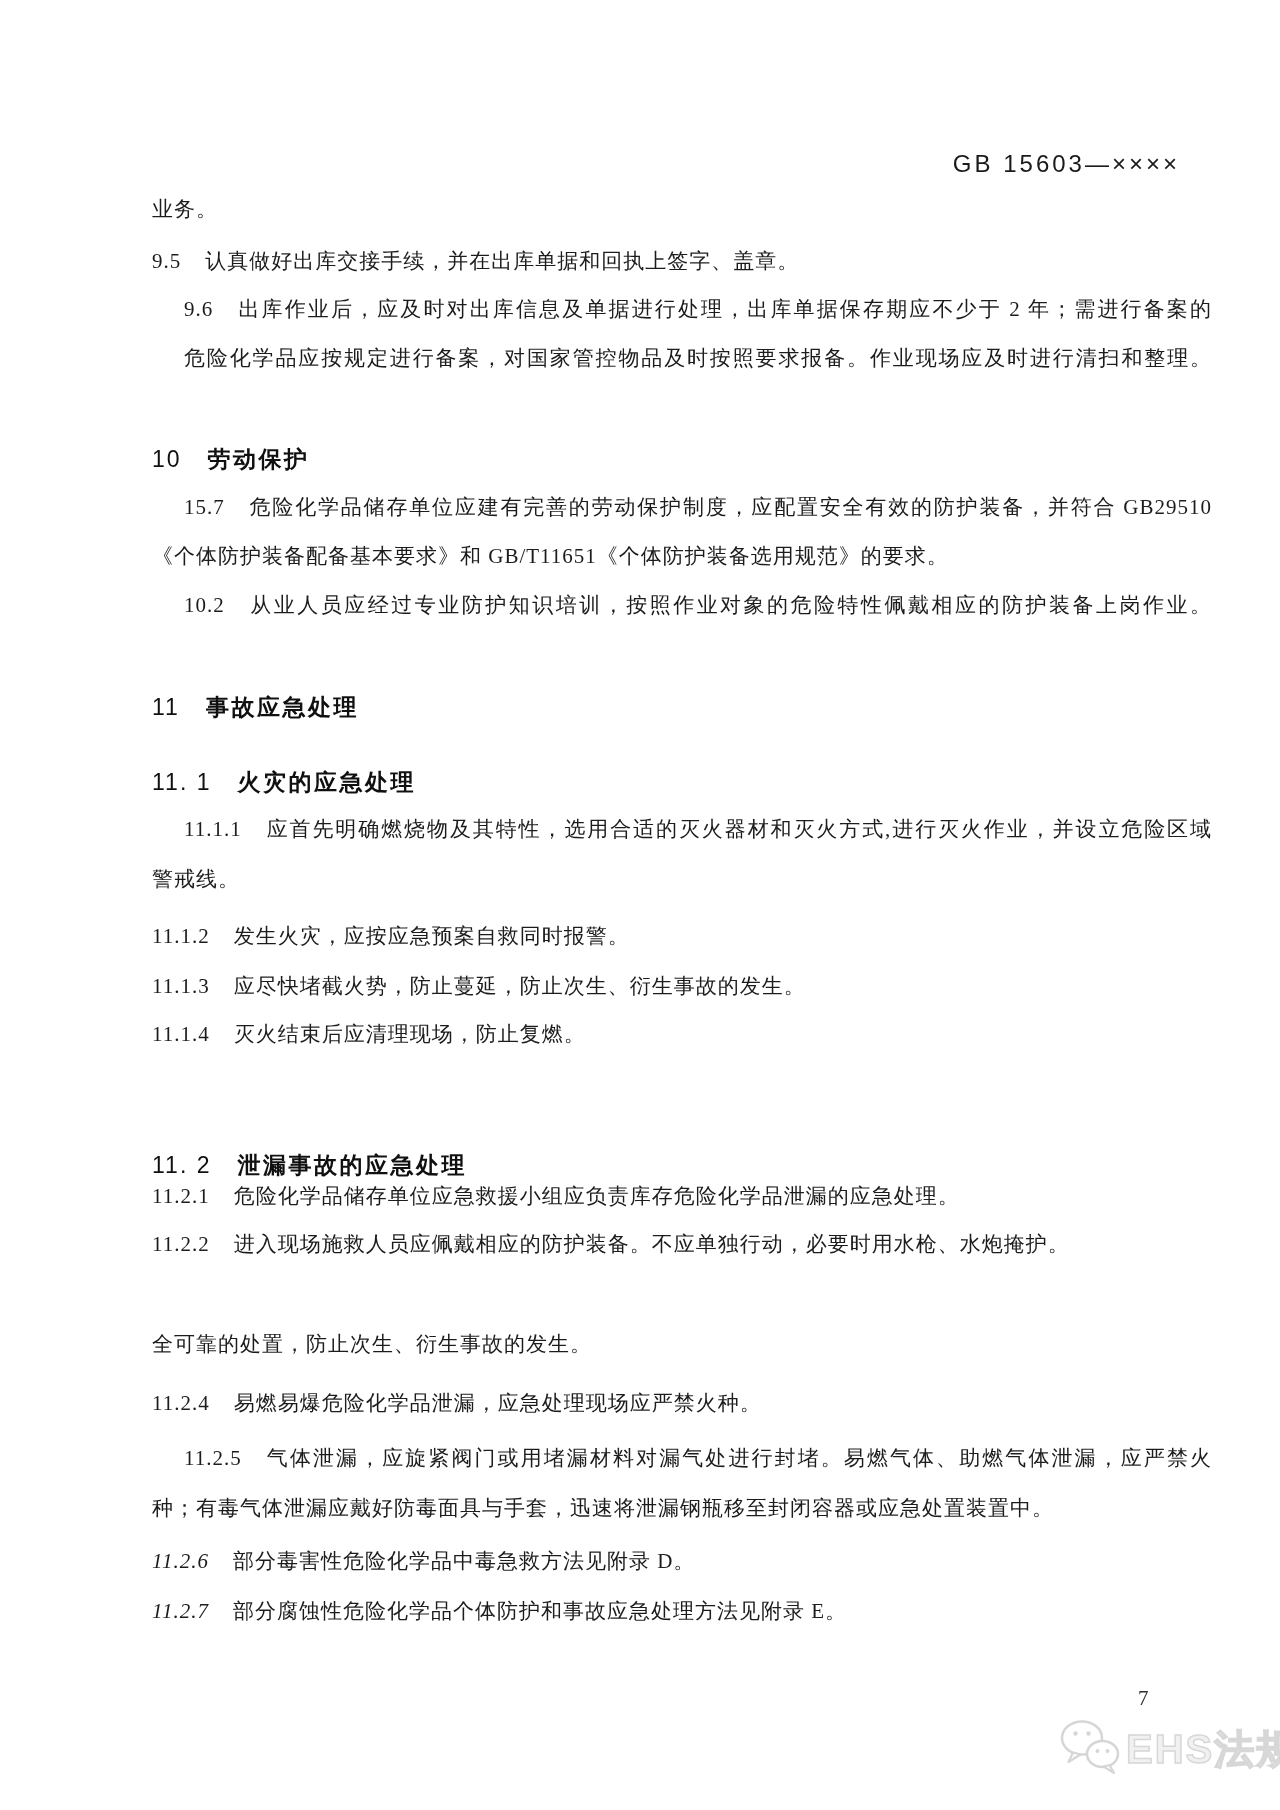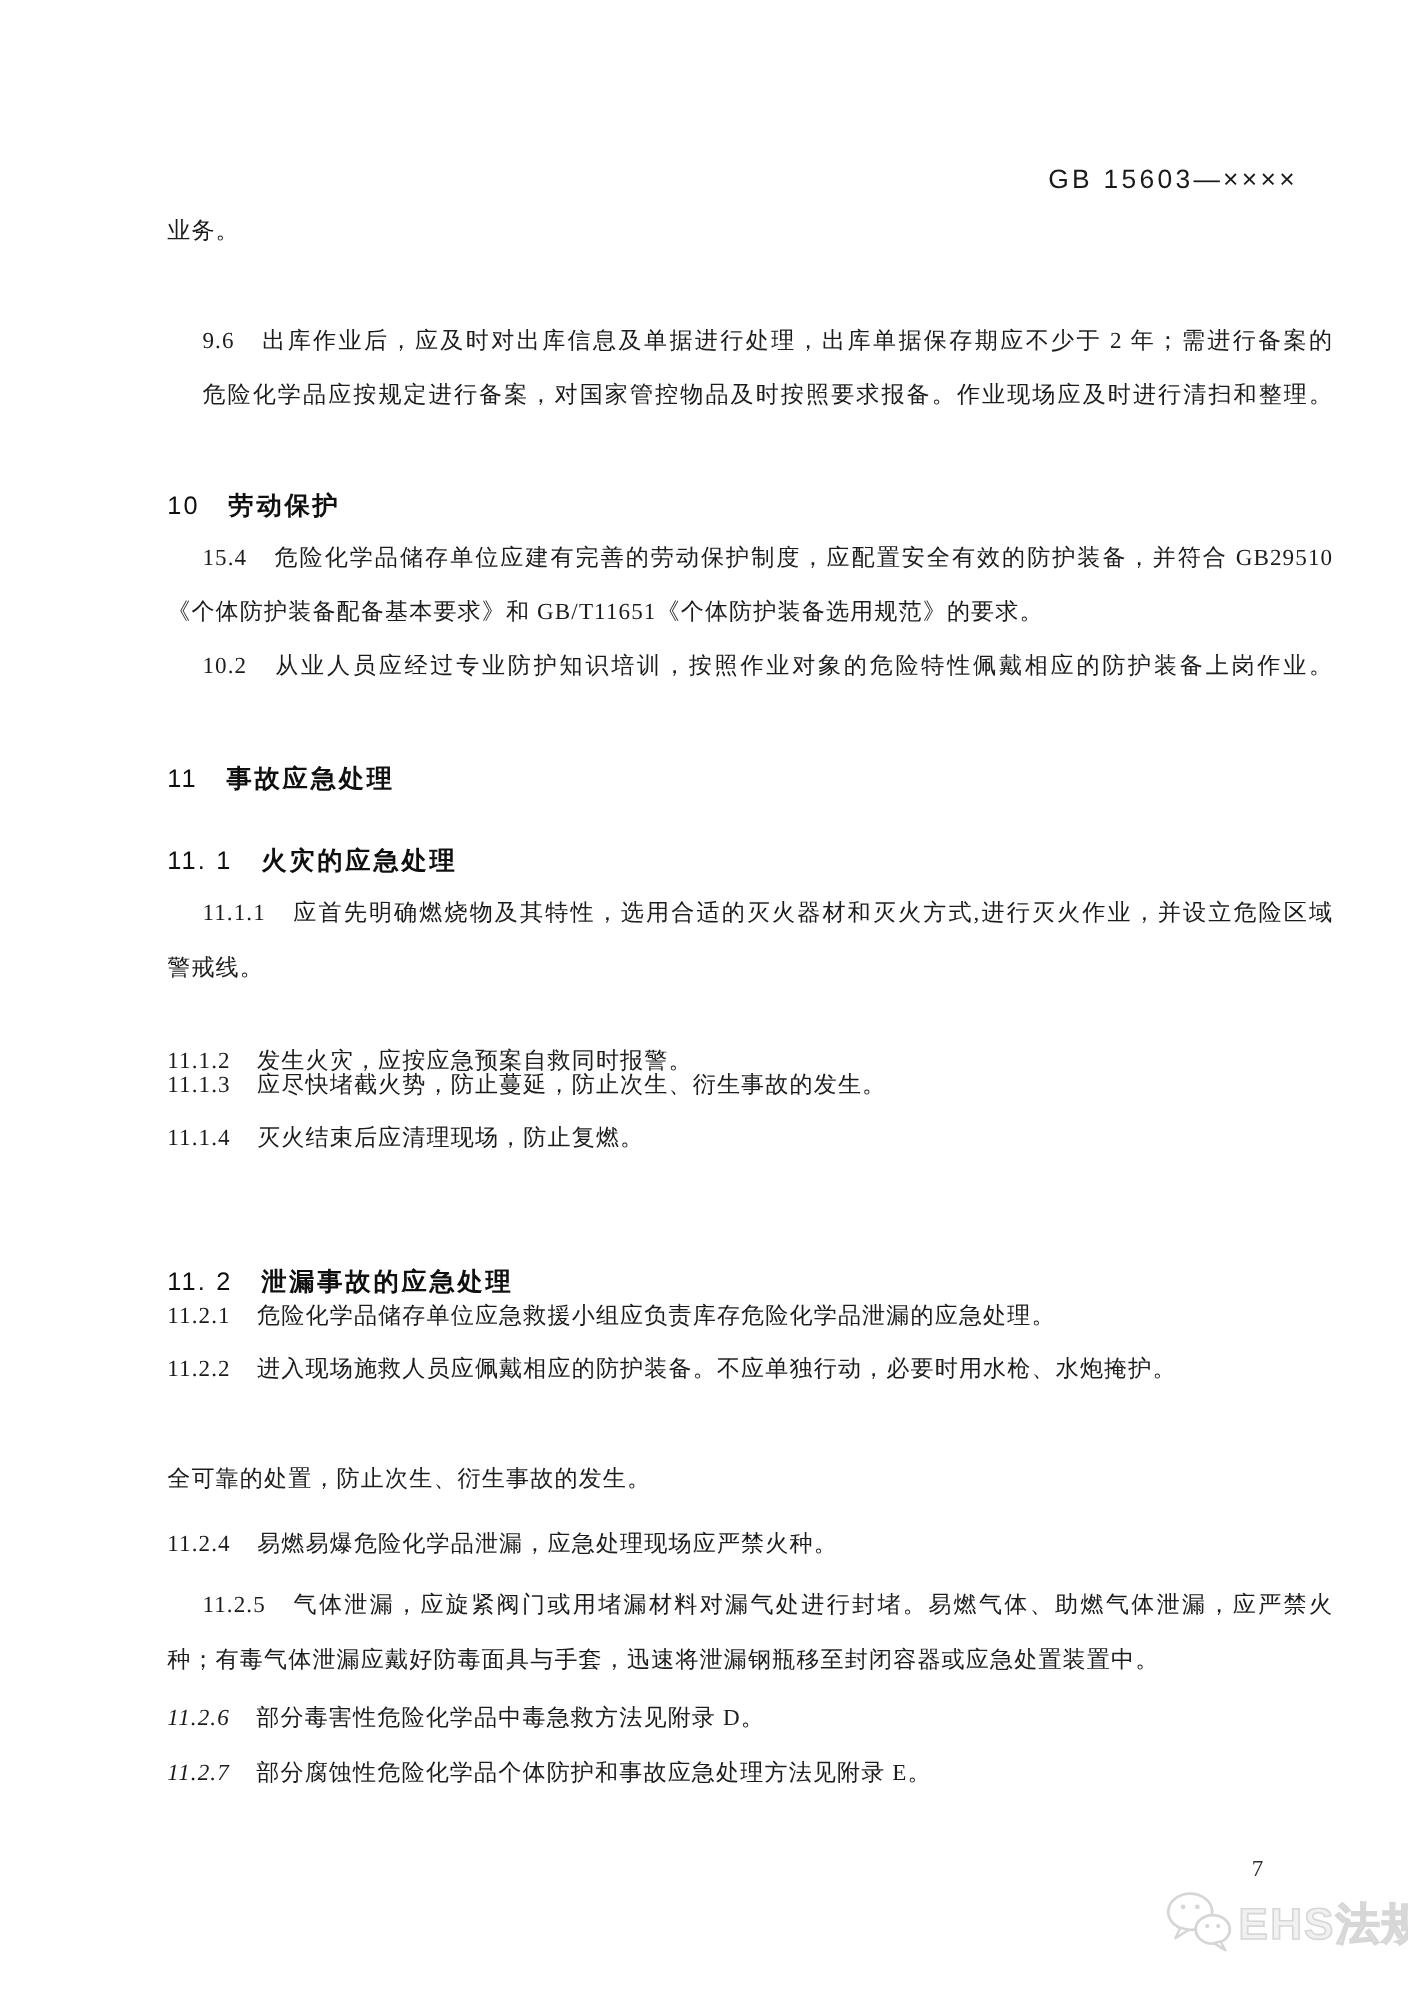--- a/index.html
+++ b/index.html
@@ -99,35 +99,38 @@
 <body>
 
 <div class="page">
 
   <div class="header-row">GB 15603—××××</div>
 
   <div class="line" style="top:196px">
     <span class="txt">业务。</span>
   </div>
 
+  <div class="line" style="top:248px">
+    <span class="num">9.5</span><span class="txt">认真做好出库交接手续，并在出库单据和回执上签字、盖章。</span>
+  </div>
 
   <div class="line j" style="top:296px">
     <span class="num">9.6</span><span class="txt">出库作业后，应及时对出库信息及单据进行处理，出库单据保存期应不少于 2 年；需进行备案的</span>
   </div>
 
   <div class="line j" style="top:345px">
     <span class="txt">危险化学品应按规定进行备案，对国家管控物品及时按照要求报备。作业现场应及时进行清扫和整理。</span>
   </div>
 
   <div class="line heading" style="top:418px">
     <span class="hnum">10</span><span class="htxt">劳动保护</span>
   </div>
 
   <div class="line j" style="top:494px">
-    <span class="num">15.4</span><span class="txt">危险化学品储存单位应建有完善的劳动保护制度，应配置安全有效的防护装备，并符合 GB29510</span>
+    <span class="num">15.7</span><span class="txt">危险化学品储存单位应建有完善的劳动保护制度，应配置安全有效的防护装备，并符合 GB29510</span>
   </div>
 
   <div class="line" style="top:543px">
     <span class="txt">《个体防护装备配备基本要求》和 GB/T11651《个体防护装备选用规范》的要求。</span>
   </div>
 
   <div class="line j" style="top:592px">
     <span class="num">10.2</span><span class="txt">从业人员应经过专业防护知识培训，按照作业对象的危险特性佩戴相应的防护装备上岗作业。</span>
   </div>
 
@@ -140,21 +143,21 @@
   </div>
 
   <div class="line j" style="top:816px">
     <span class="num">11.1.1</span><span class="txt">应首先明确燃烧物及其特性，选用合适的灭火器材和灭火方式,进行灭火作业，并设立危险区域</span>
   </div>
 
   <div class="line" style="top:866px">
     <span class="txt">警戒线。</span>
   </div>
 
-  <div class="line" style="top:951px">
+  <div class="line" style="top:923px">
     <span class="num">11.1.2</span><span class="txt">发生火灾，应按应急预案自救同时报警。</span>
   </div>
 
   <div class="line" style="top:973px">
     <span class="num">11.1.3</span><span class="txt">应尽快堵截火势，防止蔓延，防止次生、衍生事故的发生。</span>
   </div>
 
   <div class="line" style="top:1021px">
     <span class="num">11.1.4</span><span class="txt">灭火结束后应清理现场，防止复燃。</span>
   </div>

